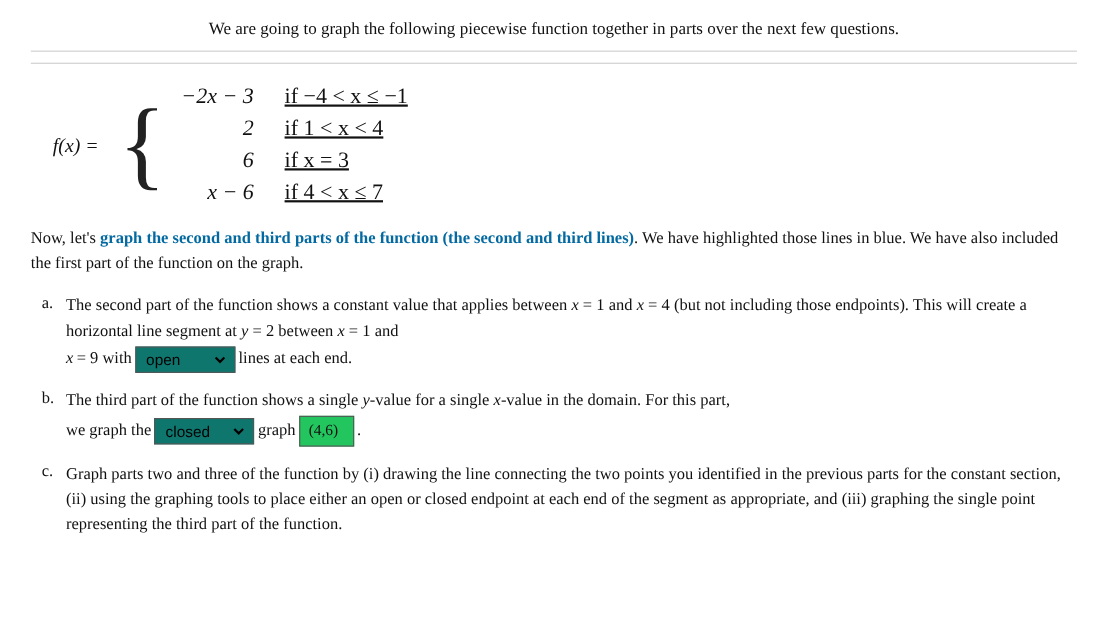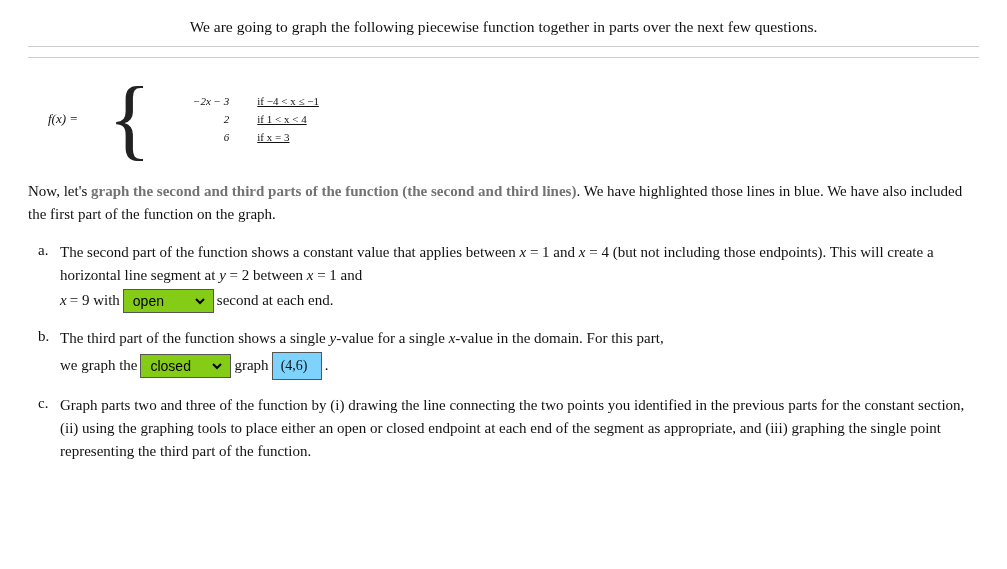--- a/index.html
+++ b/index.html
@@ -20,55 +20,55 @@
       text-align: center;
     }
     .piecewise-section {
       display: flex;
       align-items: center;
       margin: 16px 0 16px 20px;
       font-size: 15px;
     }
     .fx-label {
       font-style: italic;
-      margin-right: 24px;
-      font-size: 13px;
+      margin-right: 12px;
+      font-size: 18px;
     }
     .brace {
       font-size: 90px;
       line-height: 1;
       font-weight: 100;
       margin: 0 6px;
       color: #222;
       font-family: 'Times New Roman', serif;
     }
     .cases-table {
       border-collapse: collapse;
     }
     .cases-table td {
       padding: 3px 8px;
-      font-size: 11px;
+      font-size: 20px;
       vertical-align: middle;
     }
     .cases-table td:first-child {
       text-align: right;
       min-width: 80px;
     }
     .cases-table td:last-child {
       padding-left: 20px;
       text-decoration: underline;
     }
     .description-text {
       font-size: 15px;
       line-height: 1.55;
       margin-bottom: 14px;
     }
     .description-text strong {
       font-weight: bold;
-      color: #737373;
+      color: #0369a1;
     }
     .questions-section {
       margin-left: 10px;
     }
     .question-item {
       display: flex;
       margin-bottom: 14px;
       align-items: flex-start;
     }
     .q-label {
@@ -87,39 +87,39 @@
       flex-wrap: wrap;
       gap: 3px;
     }
     .dropdown-box {
       display: inline-flex;
       align-items: center;
       border: 1px solid #555;
       padding: 2px 5px;
       font-size: 14px;
       min-width: 80px;
-      background: #84cc16;
+      background: #0f766e;
       cursor: pointer;
     }
     .dropdown-box select {
       border: none;
       outline: none;
       font-size: 14px;
       background: transparent;
       cursor: pointer;
       appearance: auto;
       padding: 0;
     }
     .text-box-value {
       display: inline-block;
       border: 1px solid #555;
       padding: 2px 8px;
       font-size: 14px;
       min-width: 50px;
-      background: #7dd3fc;
+      background: #22c55e;
     }
     .math {
       font-style: italic;
       font-family: 'Times New Roman', serif;
     }
     .divider {
       border: none;
       border-top: 1px solid #ccc;
       margin: 8px 0 14px 0;
     }
@@ -140,20 +140,24 @@
           <td style="font-style: italic; font-family: &quot;Times New Roman&quot;, serif;">−2x − 3</td>
           <td style="font-family: &quot;Times New Roman&quot;, serif;">if −4 &lt; x ≤ −1</td>
         </tr>
         <tr>
           <td style="font-style: italic; font-family: &quot;Times New Roman&quot;, serif;">2</td>
           <td style="font-family: &quot;Times New Roman&quot;, serif;">if 1 &lt; x &lt; 4</td>
         </tr>
         <tr>
           <td style="font-style: italic; font-family: &quot;Times New Roman&quot;, serif;">6</td>
           <td style="font-family: &quot;Times New Roman&quot;, serif;">if x = 3</td>
+        </tr>
+        <tr>
+          <td style="font-style: italic; font-family: &quot;Times New Roman&quot;, serif;">x − 6</td>
+          <td style="font-family: &quot;Times New Roman&quot;, serif;">if 4 &lt; x ≤ 7</td>
         </tr>
       </tbody>
   </table>
 </div>
 
 <p class="description-text">
   Now, let's <strong>graph the second and third parts of the function (the second and third lines)</strong>. We have
   highlighted those lines in blue. We have also included the first part of the function on the graph.
 </p>
 
@@ -166,21 +170,21 @@
       <div class="inline-row" style="margin-top:2px;">
         <span class="math">x</span>
         <span>= 9 with</span>
         <span class="dropdown-box">
           <select>
             <option value="open" selected="">open</option>
             <option value="closed">closed</option>
             <option value="half-open">half-open</option>
           </select>
         </span>
-        <span>second at each end.</span>
+        <span>lines at each end.</span>
       </div>
     </div>
   </div>
 
   <div class="question-item">
     <span class="q-label">b.</span>
     <div class="q-content">
       <div class="inline-row">
         <span>The third part of the function shows a single <span class="math">y</span>-value for a single <span class="math">x</span>-value in the domain. For this part,</span>
       </div>

